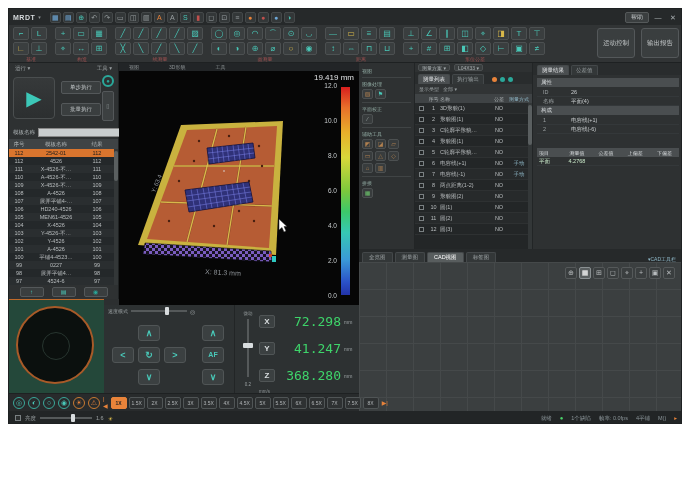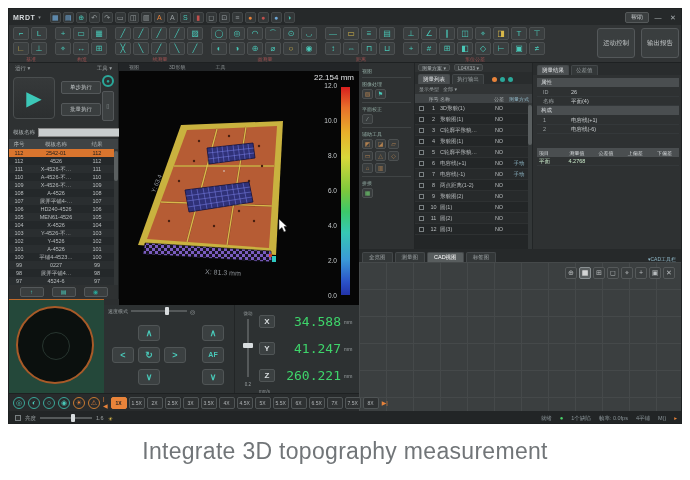--- a/index.html
+++ b/index.html
@@ -639,21 +639,21 @@
         <rect x="150" y="183" width="3" height="3" fill="#d04428"></rect>
         <rect x="153" y="185" width="4" height="6" fill="#2ec8c0"></rect>
 
         <text x="86" y="203" fill="#8f9499" font-size="7" font-family="Liberation Sans, sans-serif" transform="rotate(3 86 203)">X: 81.3 mm</text>
         <text x="36" y="122" fill="#8f9499" font-size="6" font-family="Liberation Sans, sans-serif" transform="rotate(-68 36 122)">Y: 63.4</text>
 
         <g transform="translate(160,148)">
           <polygon points="0,0 0,11 3,8.5 5,13 7,12 5,7.5 8,7.5" fill="#ffffff" stroke="#222" stroke-width="0.5"></polygon>
         </g>
       </svg>
-      <div class="cb-max">22.154 mm</div>
+      <div class="cb-max">19.419 mm</div>
       <div class="cb-ticks">
 
       <span>12.0</span>
           <span>10.0</span>
           <span>8.0</span>
           <span>6.0</span>
           <span>4.0</span>
           <span>2.0</span>
           <span>0.0</span>
         </div>
@@ -937,31 +937,31 @@
       <div class="v-slider">
         <span class="v-lbl-top">微动</span>
         <div class="v-track"></div>
           <div class="v-handle"></div>
         <span class="v-lbl-bot">0.2</span>
       </div>
       <div class="ax-rows">
 
       <div class="ax-row">
           <span class="ax-ico">X</span>
-          <span class="ax-val">34.588</span>
+          <span class="ax-val">72.298</span>
           <span class="ax-unit">mm</span>
         </div>
           <div class="ax-row">
           <span class="ax-ico">Y</span>
           <span class="ax-val">41.247</span>
           <span class="ax-unit">mm</span>
         </div>
           <div class="ax-row">
           <span class="ax-ico">Z</span>
-          <span class="ax-val">260.221</span>
+          <span class="ax-val">368.280</span>
           <span class="ax-unit">mm</span>
         </div>
         </div>
       <div class="z-note">mm/s</div>
     </div>
 
     <div class="zoomrow">
       <span style="display:flex;gap:3px;">
 
       <span class="zc"><span>◎</span></span>
@@ -1009,14 +1009,13 @@
           <span class="sb-it">1个缺陷</span>
           <span class="sb-it">帧率: 0.0fps</span>
           <span class="sb-it">4平铺</span>
           <span class="sb-it">M()</span>
           <span class="sb-it orange">▸</span>
         </span>
     </div>
 
   </div>
 
-  <div class="caption">Integrate 3D topography measurement</div>
 </div>
 
 </body></html>

